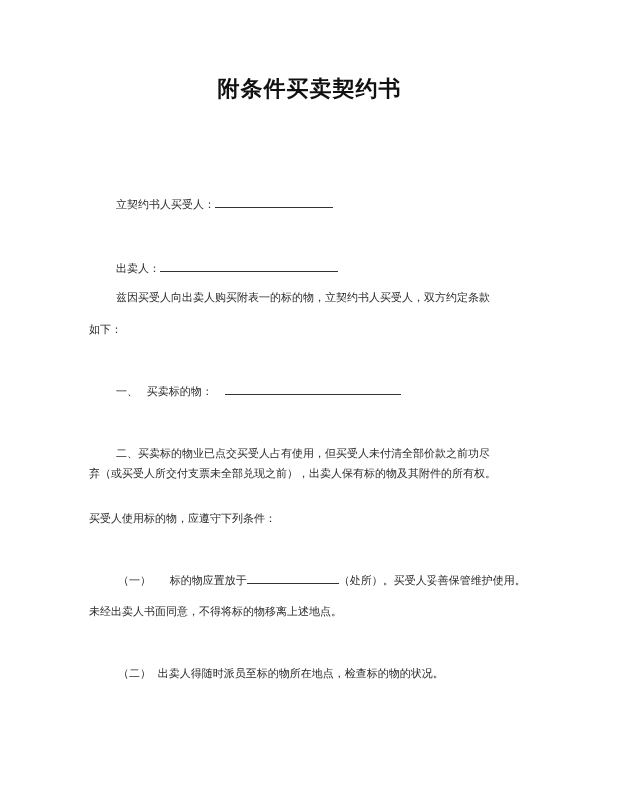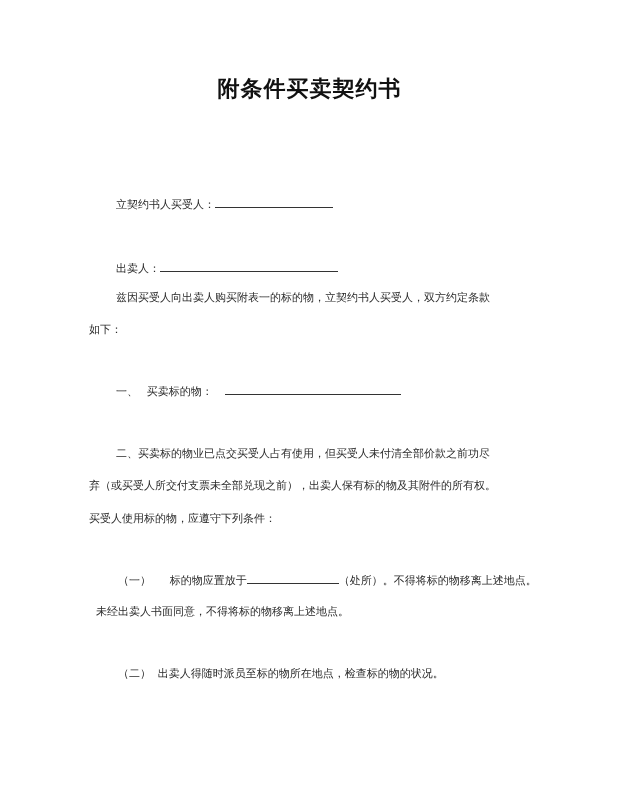--- a/index.html
+++ b/index.html
@@ -25,26 +25,26 @@
 
   <div class="line" style="top:288px; left:116px;">兹因买受人向出卖人购买附表一的标的物，立契约书人买受人，双方约定条款</div>
   <div class="line" style="top:320px; left:89px;">如下：</div>
 
   <div class="line" style="top:381px; left:116px;">
     <span>一、</span>
     <span style="margin-left:6px;">买卖标的物：</span><span class="blank" style="width:176px; margin-left:12px;"></span>
   </div>
 
   <div class="line" style="top:444px; left:116px;">二、买卖标的物业已点交买受人占有使用，但买受人未付清全部价款之前功尽</div>
-  <div class="line" style="top:476px; left:89px;">弃（或买受人所交付支票未全部兑现之前），出卖人保有标的物及其附件的所有权。</div>
+  <div class="line" style="top:464px; left:89px;">弃（或买受人所交付支票未全部兑现之前），出卖人保有标的物及其附件的所有权。</div>
   <div class="line" style="top:509px; left:89px;">买受人使用标的物，应遵守下列条件：</div>
 
   <div class="line" style="top:570px; left:118px;">
     <span>（一）</span>
-    <span style="margin-left:16px;">标的物应置放于</span><span class="blank" style="width:92px;"></span><span>（处所）。不得将标的物移离上述地点。</span>
+    <span style="margin-left:16px;">标的物应置放于</span><span class="blank" style="width:92px;"></span><span>（处所）。买受人妥善保管维护使用。</span>
   </div>
-  <div class="line" style="top:602px; left:96px;">未经出卖人书面同意，不得将标的物移离上述地点。</div>
+  <div class="line" style="top:602px; left:89px;">未经出卖人书面同意，不得将标的物移离上述地点。</div>
 
   <div class="line" style="top:664px; left:118px;">
     <span>（二）</span>
     <span style="margin-left:4px;">出卖人得随时派员至标的物所在地点，检查标的物的状况。</span>
   </div>
 </div>
 
 </body></html>

